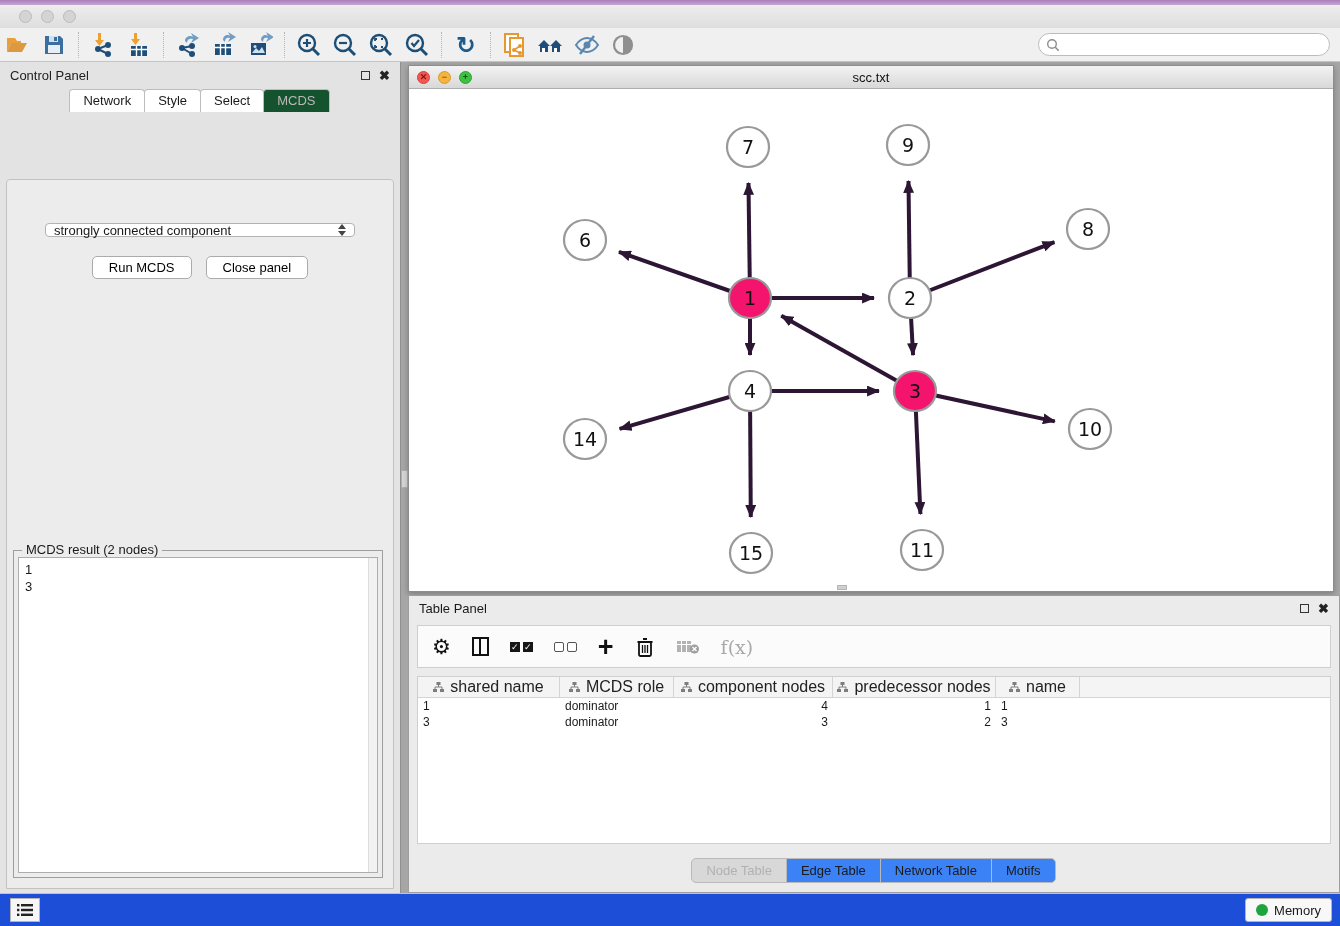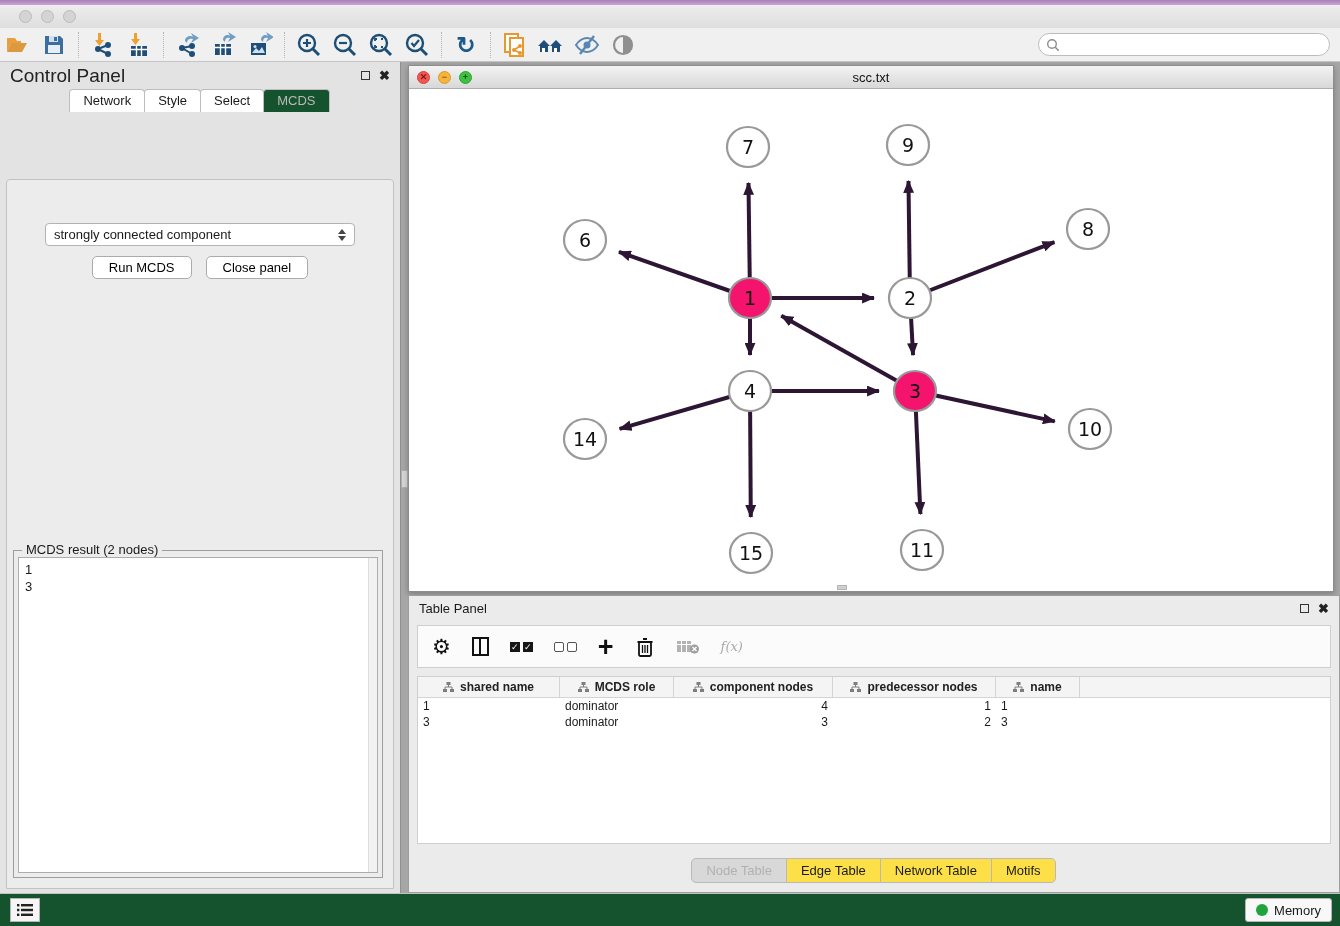--- a/index.html
+++ b/index.html
@@ -26,32 +26,32 @@
   .searchbox input{border:none;outline:none;flex:1;height:18px;font-size:12px;background:transparent;}
   .refresh-glyph{font-size:23px;font-weight:bold;color:#1d5a8c;line-height:20px;}
 
   
   .main{position:absolute;left:0;top:62px;width:1340px;height:831px;background:#a6a6a6;}
 
   
   .control-panel{position:absolute;left:0;top:0;width:401px;height:831px;background:#e3e3e3;
                  border-right:1px solid #8f8f8f;}
   .cp-header{height:27px;display:flex;align-items:center;padding:0 10px;}
-  .cp-title{font-size:19px;color:#222;}
+  .cp-title{font-size:13px;color:#222;}
   .panel-header-icons{margin-left:auto;display:flex;align-items:center;gap:9px;}
   .float-icon{width:9px;height:9px;border:1.5px solid #333;}
   .close-icon{font-size:13px;font-weight:bold;color:#222;line-height:11px;}
   .cp-tabs{display:flex;justify-content:center;position:relative;z-index:2;}
   .cp-tab{background:#fff;border:1px solid #bdbdbd;border-bottom:none;padding:3px 13px 4px;
           font-size:13px;border-radius:4px 4px 0 0;margin-left:-1px;}
   .cp-tab.active{background:#14532d;color:#b9b9b9;}
   .cp-pane{position:absolute;left:6px;right:6px;top:117px;bottom:4px;background:#ececec;
            border:1px solid #c2c2c2;border-radius:4px 4px 0 0;}
   .opt-label{text-align:center;margin-top:18px;font-size:13px;}
-  .cp-select{position:absolute;left:38px;right:38px;top:43px;height:23px;background:#fff;
+  .cp-select{position:absolute;left:38px;right:38px;top:43px;height:14px;background:#fff;
              border:1px solid #b3b3b3;border-radius:4px;display:flex;align-items:center;
              padding:0 8px;font-size:13px;}
   .stepper{margin-left:auto;display:flex;flex-direction:column;gap:2px;}
   .stepper i{width:0;height:0;border-left:4px solid transparent;border-right:4px solid transparent;}
   .stepper .up{border-bottom:5px solid #444;}
   .stepper .dn{border-top:5px solid #444;}
   .cp-buttons{position:absolute;left:0;right:0;top:76px;display:flex;justify-content:center;gap:14px;}
   .cp-btn{background:#fff;border:1px solid #ababab;border-radius:5px;padding:3px 16px;font-size:13px;}
   .result-box{position:absolute;left:6px;right:10px;top:370px;bottom:10px;border:1px solid #9e9e9e;}
   .result-label{position:absolute;left:8px;top:-9px;background:#ececec;padding:0 4px;font-size:13px;}
@@ -81,37 +81,37 @@
   .tp-toolbar{position:absolute;left:8px;right:8px;top:29px;height:43px;background:#fbfbfb;
               border:1px solid #cfcfcf;display:flex;align-items:center;padding-left:14px;gap:21px;}
   .tpi{display:flex;align-items:center;justify-content:center;height:26px;}
   .gear-glyph{font-size:21px;color:#111;line-height:22px;}
   .split-icon{width:17px;height:19px;border:2px solid #111;position:relative;}
   .split-icon:before{content:"";position:absolute;left:50%;top:0;bottom:0;width:2px;background:#111;transform:translateX(-50%);}
   .cbx{width:10px;height:10px;display:inline-block;}
   .cbx.on{background:#161616;color:#fff;font-size:9px;line-height:10px;text-align:center;}
   .cbx.off{background:#fff;border:1.5px solid #555;border-radius:2px;}
   .plus-glyph{font-size:27px;font-weight:bold;color:#111;line-height:22px;}
-  .fx{font-family:"DejaVu Serif",serif;font-style:italic;font-size:13px;color:#a9a9a9;}
+  .fx{font-family:"DejaVu Serif",serif;font-size:19px;color:#a9a9a9;}
 
   .tp-table{position:absolute;left:8px;top:80px;right:8px;bottom:48px;background:#fff;border:1px solid #cfcfcf;overflow:hidden;}
   .thead{display:flex;height:21px;background:#f4f4f4;border-bottom:1px solid #d4d4d4;}
   .th{display:flex;align-items:center;justify-content:center;gap:6px;border-right:1px solid #d4d4d4;
-      font-size:12px;color:#222;overflow:hidden;font-weight:bold;}
+      font-size:16px;color:#222;overflow:hidden;}
   .tr{display:flex;height:16px;}
   .td{font-size:12px;line-height:16px;padding:0 5px;overflow:hidden;white-space:nowrap;}
 
   .tp-tabs{position:absolute;left:0;right:0;bottom:9px;display:flex;justify-content:center;}
-  .tp-tab{background:#fde047;border:1px solid #b9b9b9;padding:4px 14px;font-size:13px;margin-left:-1px;}
+  .tp-tab{background:#3b82f6;border:1px solid #b9b9b9;padding:4px 14px;font-size:13px;margin-left:-1px;}
   .tp-tab:first-child{border-radius:5px 0 0 5px;}
   .tp-tab:last-child{border-radius:0 5px 5px 0;}
   .tp-tab.active{background:#d8d8d8;color:#b2b1b2;}
 
   
-  .statusbar{position:absolute;left:0;bottom:0;width:100%;height:33px;background:#14532d;
+  .statusbar{position:absolute;left:0;bottom:0;width:100%;height:33px;background:#1d4ed8;
              border-top:1px solid #c2c2c2;}
   .list-btn{position:absolute;left:10px;top:4px;width:30px;height:24px;background:#f6f6f6;
             border:1px solid #b5b5b5;display:flex;align-items:center;justify-content:center;}
   .memory-btn{position:absolute;right:8px;top:4px;height:24px;background:#f8f8f8;border:1px solid #b5b5b5;
               border-radius:3px;display:flex;align-items:center;gap:6px;padding:0 10px;font-size:13px;}
   .mem-dot{width:12px;height:12px;border-radius:50%;background:#1fa33c;}
 </style>
 </head>
 <body>
 

